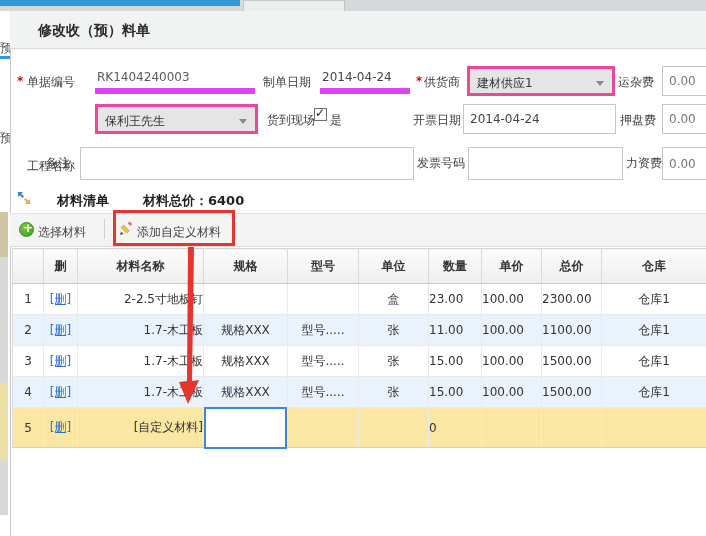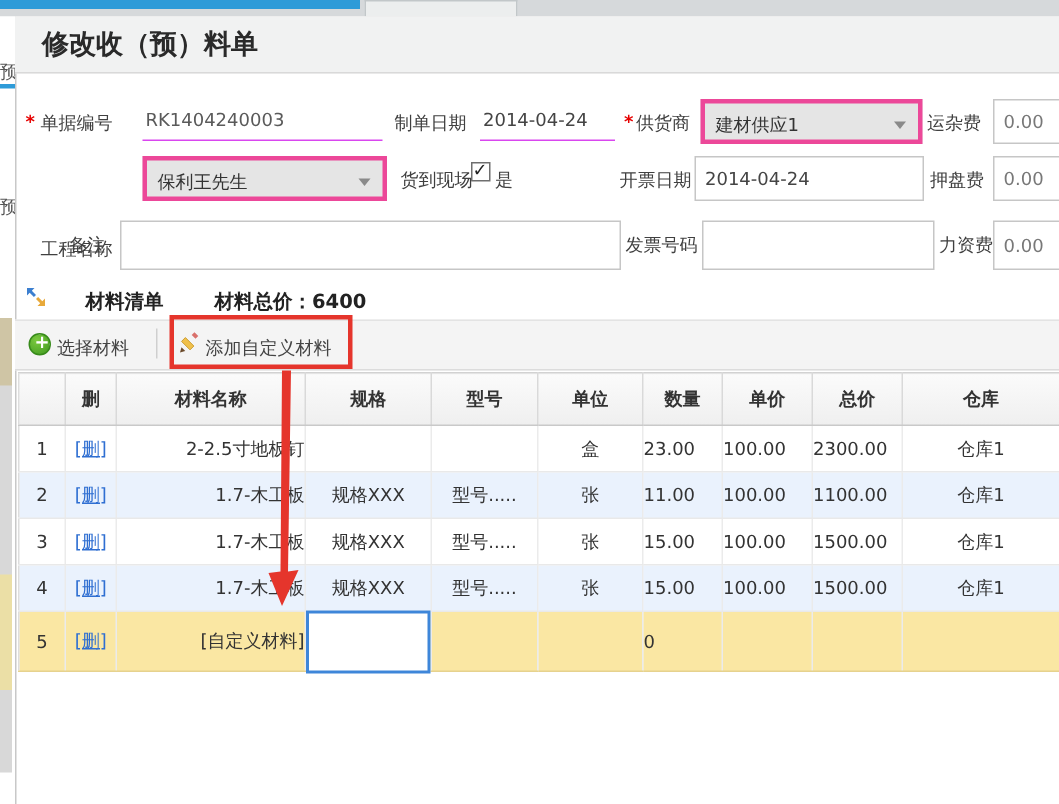--- a/index.html
+++ b/index.html
@@ -18,25 +18,25 @@
   .bg-blue-ln { position:absolute; left:0; top:45px; width:10px; height:3px; background:#2e9bd8; }
   .bg-scroll  { position:absolute; left:0; top:201px; width:8px; height:303px; background:#d8d8d8; }
   .bg-tan     { position:absolute; left:0; top:201px; width:8px; height:45px; background:#cfc5a5; }
   .bg-yel     { position:absolute; left:0; top:372px; width:8px; height:77px; background:#ebdfa6; }
 
   
   .dialog { left:10px; top:11px; width:696px; height:525px; background:#fff;
             border-left:1px solid #c8c8c8; border-top:1px solid #dfdfdf; }
   .titlebar { left:10px; top:11px; width:696px; height:38px; background:#f1f2f2;
               border-bottom:1px solid #d9d9d9; line-height:38px; }
-  .title { margin-left:18px; font-weight:bold; font-size:18px; color:#2a2a2a; }
+  .title { margin-left:28px; font-weight:bold; font-size:14px; color:#2a2a2a; }
 
   .lbl { position:absolute; height:16px; line-height:16px; color:#404040; white-space:nowrap; }
   .star { position:absolute; color:#e60000; font-weight:bold; }
-  .ul-input { position:absolute; border:none; border-bottom:1px solid #d946ef; background:transparent;
+  .ul-input { position:absolute; border:none; border-bottom:6px solid #d946ef; background:transparent;
               font:12px "DejaVu Sans","Liberation Sans",sans-serif; color:#5a5a5a; padding:0 2px; outline:none; }
   .box-input { position:absolute; border:1px solid #c6c6c6; background:#fff;
                font:12px "DejaVu Sans","Liberation Sans",sans-serif; color:#555; padding:0 6px; outline:none; }
   .fee { color:#787878; }
   .dropdown { position:absolute; border:3px solid #ec4899; background:#e5e5e5; line-height:28px; padding-left:7px; color:#333; cursor:pointer; }
   .dd-arrow { position:absolute; right:8px; top:12px; width:0; height:0;
               border-left:4px solid transparent; border-right:4px solid transparent; border-top:5px solid #8a8a8a; }
   .checkbox { position:absolute; width:13px; height:13px; border:1px solid #6f6f6f; background:#fff; }
   .checkbox.checked::after { content:"✓"; position:absolute; left:0px; top:-3px; font-size:12px; font-weight:bold; color:#222; }
 

